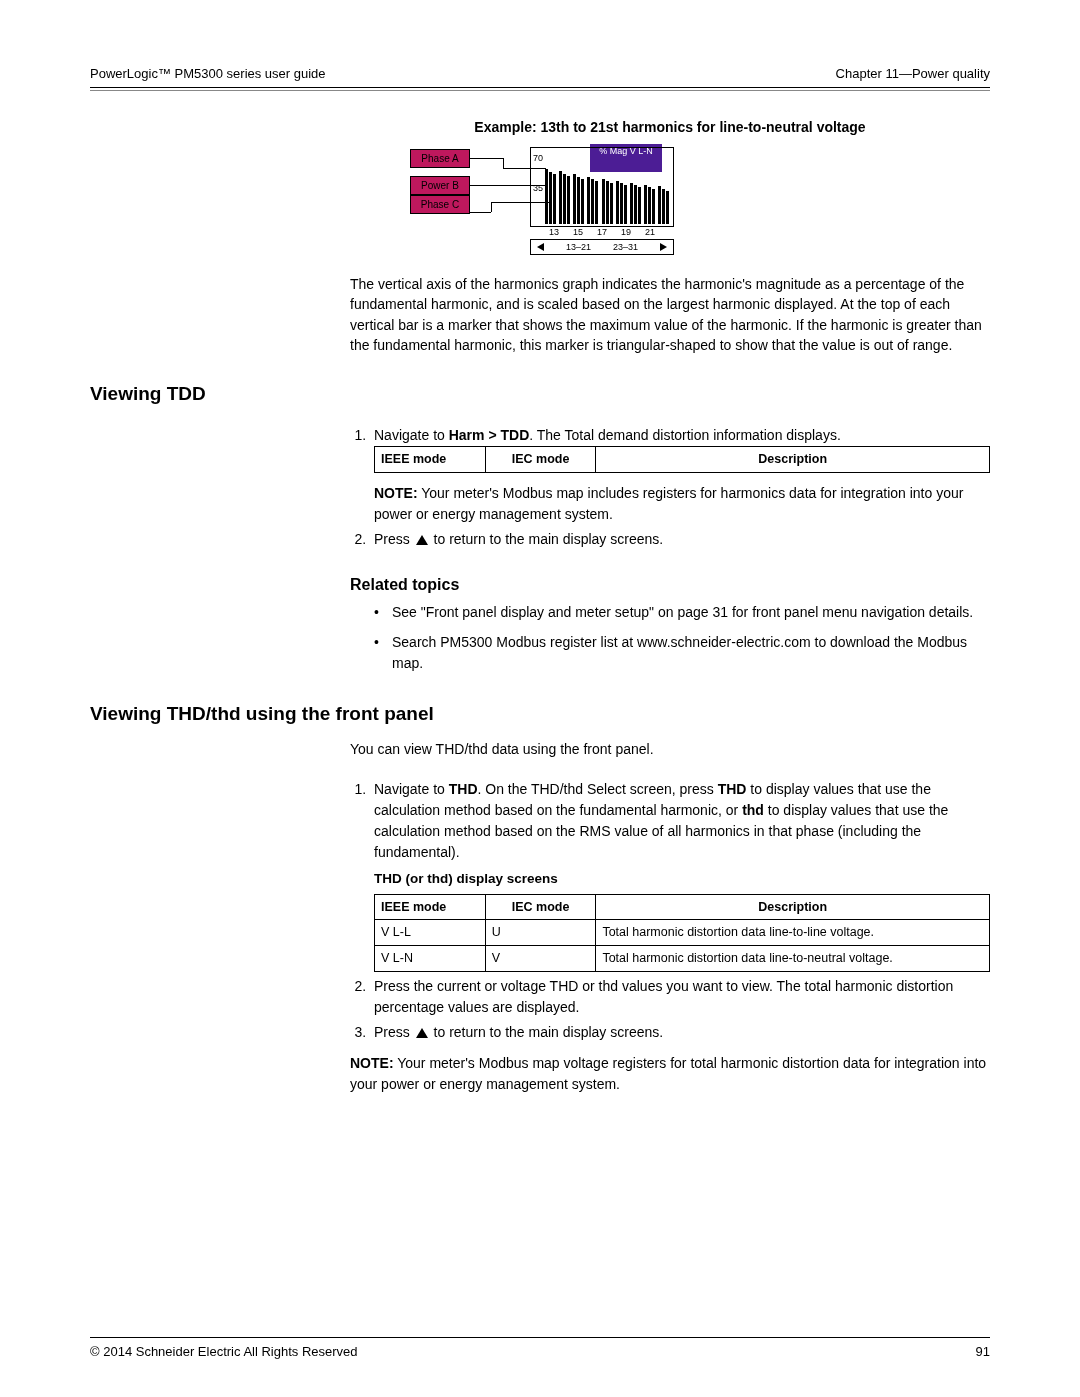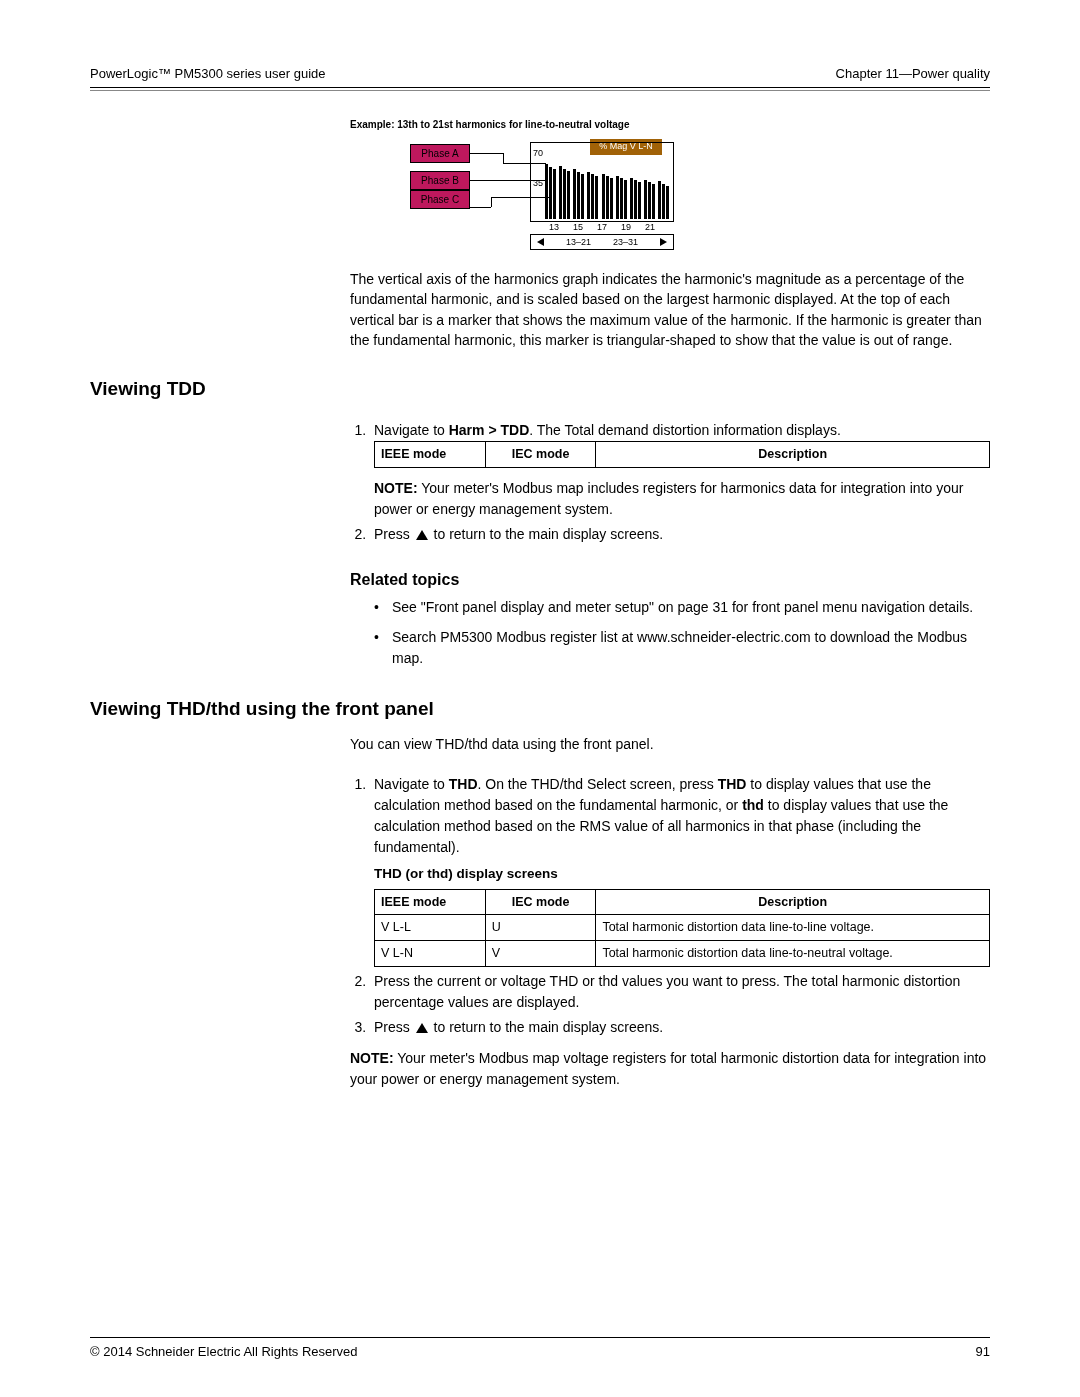--- a/index.html
+++ b/index.html
@@ -4,31 +4,31 @@
 <style>
   html,body{margin:0;padding:0;background:#fff;color:#000;
     font-family:Arial,Helvetica,sans-serif;}
   .page{width:1080px;height:1397px;margin:8px auto;position:relative;
     box-sizing:border-box;padding:58px 90px 16px 90px;}
   .hdr{display:flex;justify-content:space-between;font-size:13px;
     color:#000;border-bottom:1px solid #000;padding-bottom:6px;}
   .hr2{border-top:1px solid #888;margin-top:2px;}
   .main{padding-top:28px;}
   .indent{margin-left:260px;}
-  .figcap{font-weight:bold;font-size:10px;text-align:left;margin-bottom:12px;}
+  .figcap{font-weight:bold;font-size:14px;text-align:center;margin-bottom:12px;}
   .fig{width:280px;height:105px;margin-left:60px;position:relative;
     font-size:10px;}
   .phbox{position:absolute;left:0;width:58px;height:17px;
     border:1px solid #000;display:flex;align-items:center;
     justify-content:center;background:#be185d;}
   .phA{top:2px}.phB{top:29px}.phC{top:48px}
   .chartbox{position:absolute;left:120px;top:0;width:142px;height:78px;
     border:1px solid #000;}
-  .chtitle{position:absolute;left:180px;top:-3px;width:72px;height:16px;
-    background:#a16207;color:#fff;font-size:9px;text-align:center;
+  .chtitle{position:absolute;left:180px;top:-3px;width:72px;height:28px;
+    background:#4c1d95;color:#fff;font-size:9px;text-align:center;
     line-height:14px;}
   .tick{position:absolute;left:123px;font-size:9px;}
   .t70{top:6px}.t35{top:36px}
   .chartbox .inner{position:absolute;left:14px;right:4px;top:14px;bottom:2px;
     display:flex;align-items:flex-end;justify-content:space-between;}
   .barset{display:flex;align-items:flex-end;gap:1px;}
   .bar{width:3px;background:#000;}
   .xl{position:absolute;left:120px;top:80px;width:144px;font-size:9px;
     display:flex;justify-content:space-around;padding:0 12px;
     box-sizing:border-box;}
@@ -76,21 +76,21 @@
   </div>
   <div class="hr2"></div>
 
   <div class="main">
 
     <div class="indent">
       <div class="figcap">Example: 13th to 21st harmonics for line-to-neutral voltage</div>
 
       <div class="fig">
         <div class="phbox phA">Phase A</div>
-        <div class="phbox phB">Phase B</div>
+        <div class="phbox phB">Power B</div>
         <div class="phbox phC">Phase C</div>
 
         <div class="conn" style="left:59px;top:11px;width:34px;height:1px"></div>
         <div class="conn" style="left:59px;top:38px;width:28px;height:1px"></div>
         <div class="conn" style="left:59px;top:65px;width:22px;height:1px"></div>
         <div class="conn" style="left:93px;top:11px;width:1px;height:10px"></div>
         <div class="conn" style="left:93px;top:21px;width:43px;height:1px"></div>
         <div class="conn" style="left:87px;top:38px;width:1px;height:1px"></div>
         <div class="conn" style="left:87px;top:38px;width:51px;height:1px"></div>
         <div class="conn" style="left:81px;top:55px;width:1px;height:10px"></div>
@@ -231,21 +231,21 @@
             <td>Total harmonic distortion data line-to-line voltage.</td>
           </tr>
           <tr>
             <td>V L-N</td>
             <td>V</td>
             <td>Total harmonic distortion data line-to-neutral voltage.</td>
           </tr>
         </tbody>
           </table>
       </li>
-      <li>Press the current or voltage THD or thd values you want to press. The total harmonic distortion percentage values are displayed.</li>
+      <li>Press the current or voltage THD or thd values you want to view. The total harmonic distortion percentage values are displayed.</li>
       <li>
         <span>Press </span><span class="tri"></span><span> to return to the main display screens.</span>
       </li>
     </ol>
 
     <div class="indent">
       <div class="note">
         <b>NOTE:</b><span> Your meter's Modbus map voltage registers for total harmonic distortion data for integration into your power or energy management system.</span>
       </div>
     </div>

